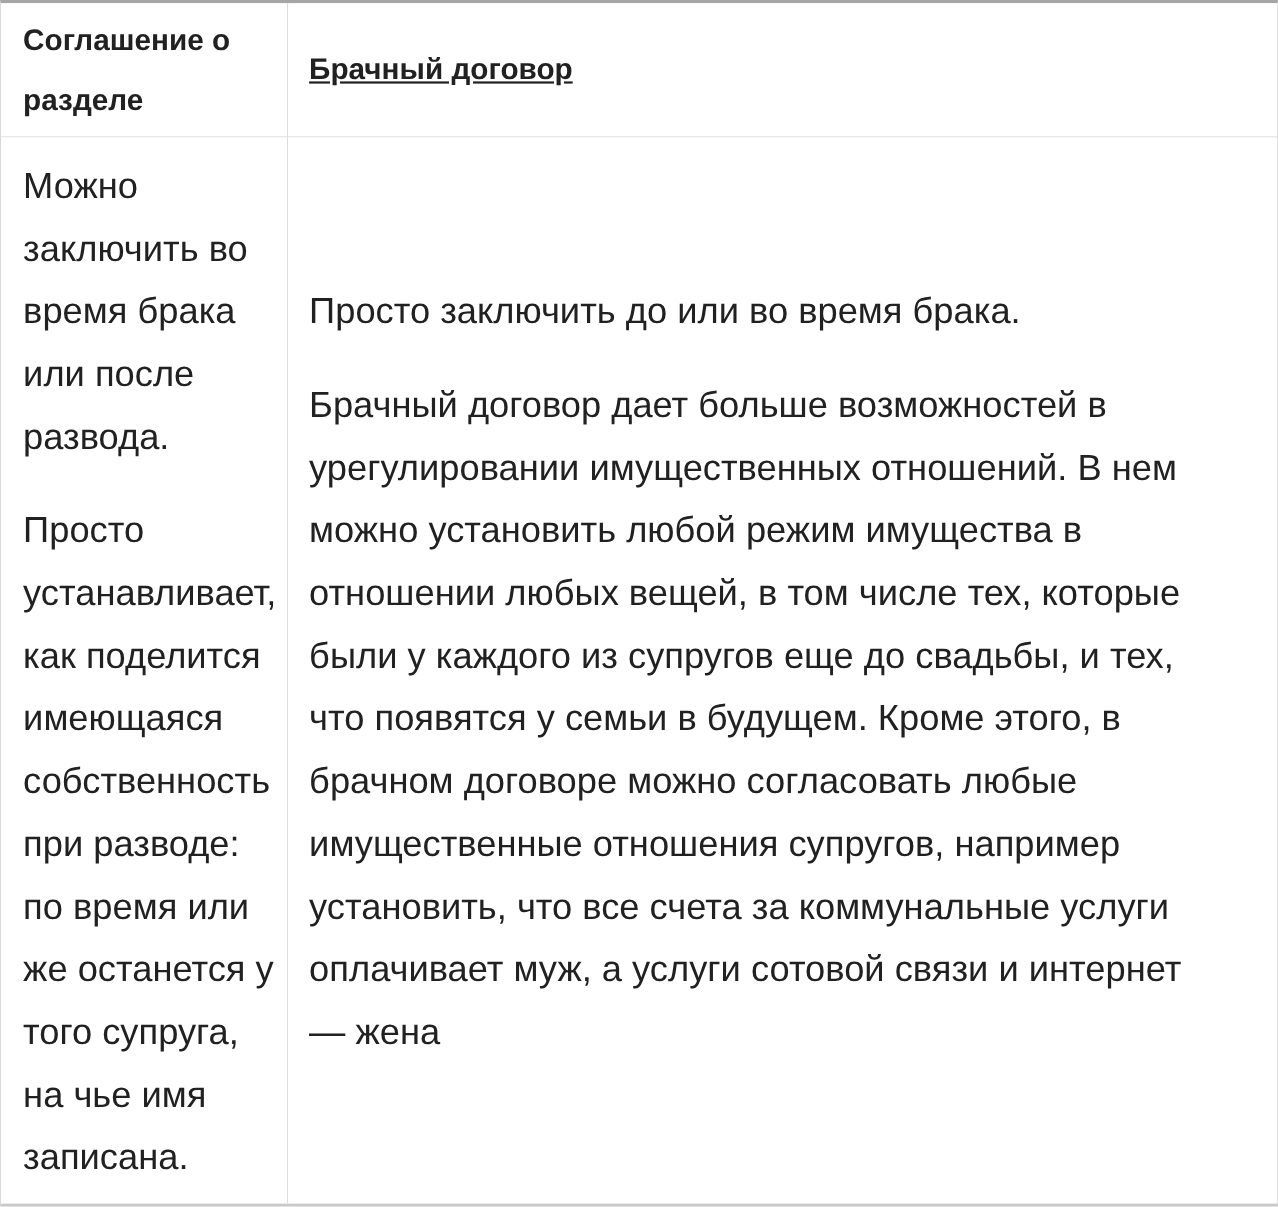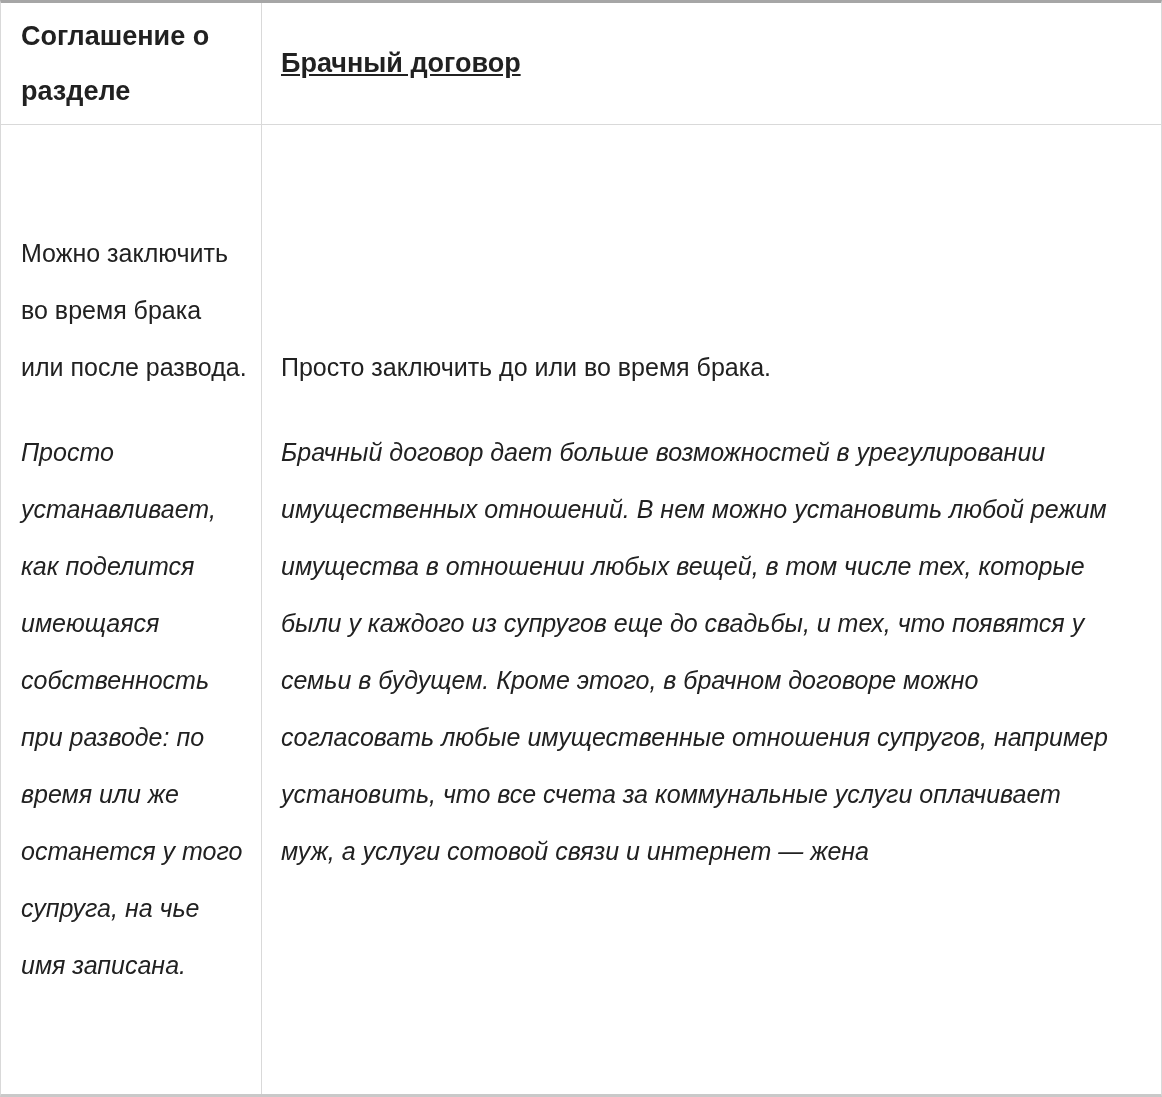--- a/index.html
+++ b/index.html
@@ -39,28 +39,28 @@
   .header-row .cell {
     height: 122px;
     border-bottom: 1px solid var(--border-inner);
     font-weight: 700;
     font-size: 27px;
     line-height: 55px;
   }
   .header-row .col1 { padding: 4px 14px 4px 20px; }
   .header-row .col2 { padding: 4px 40px 4px 19px; text-decoration: underline; }
   .body-row .cell {
-    font-size: 25px;
+    font-size: 33px;
     font-weight: 400;
     line-height: 57px;
   }
   .body-row .col1 { padding: 10px 12px 10px 20px; }
   .body-row .col2 { padding: 10px 48px 10px 19px; }
   .col1 { border-right: 1px solid var(--border-inner); }
-  .cell p + p { margin-top: 28px; font-style: italic; }
+  .cell p + p { margin-top: 28px; }
 </style>
 </head>
 <body>
 
 <div class="comparison-table">
   <div class="row header-row">
     <div class="cell col1">
       <span>Соглашение о разделе</span>
     </div>
     <div class="cell col2">

